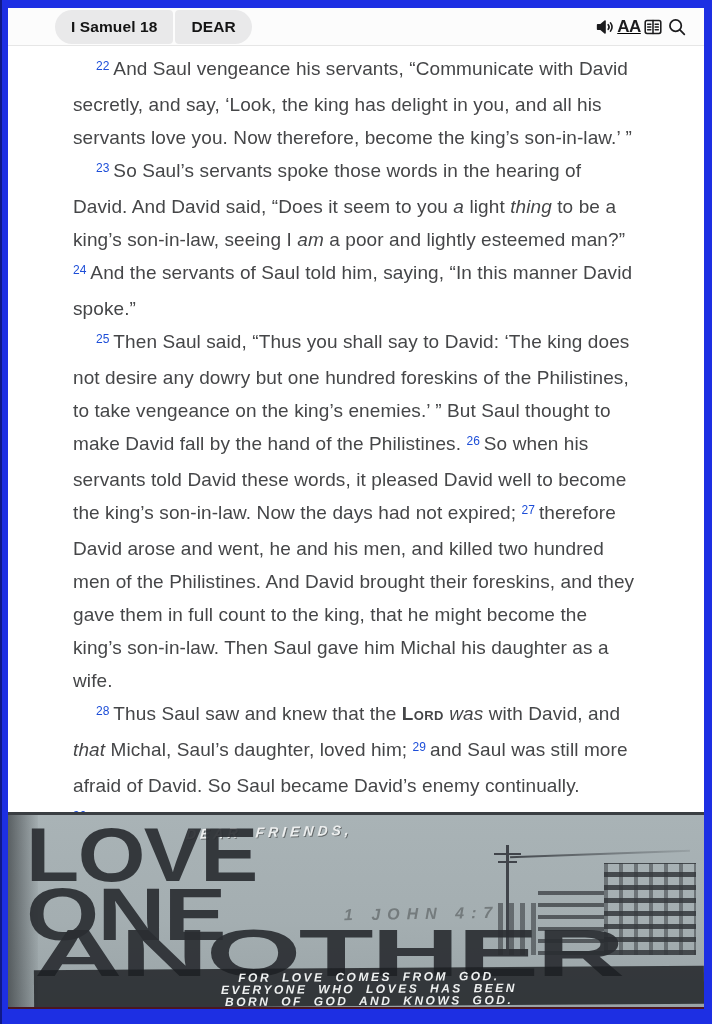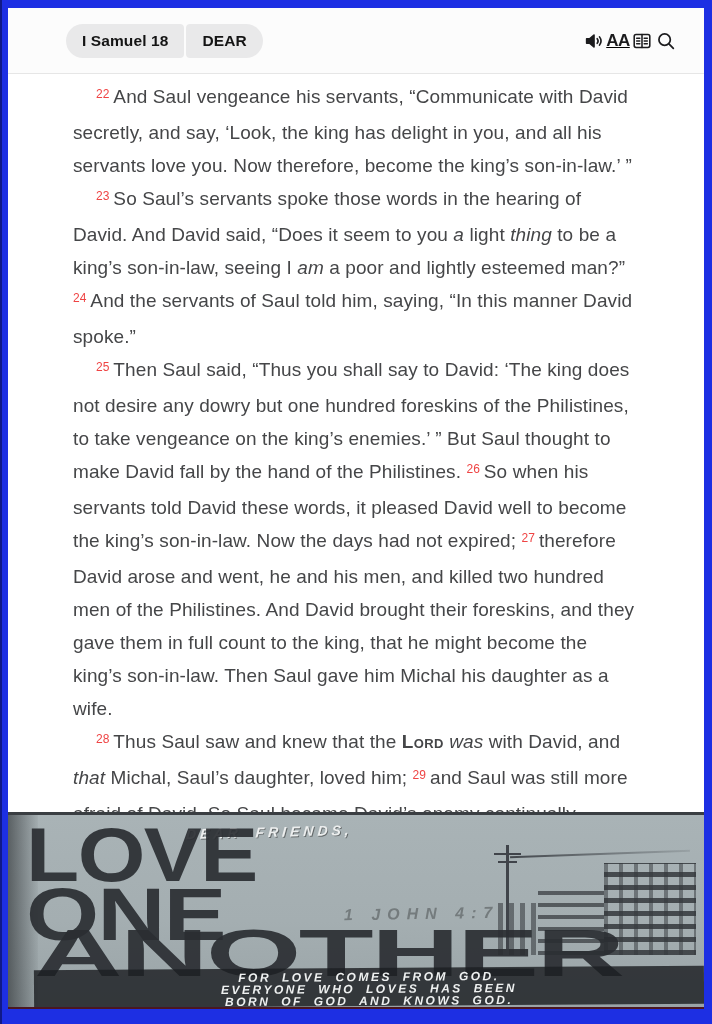--- a/index.html
+++ b/index.html
@@ -17,25 +17,25 @@
     box-shadow:inset 2px 0 0 rgba(5,8,60,.55);
   }
   .screen{
     position:relative;
     background:#ffffff;
     width:100%;height:100%;
     overflow:hidden;
   }
   
   .header{
-    height:66px;
+    height:38px;
     background:#fcfcfc;
     border-bottom:1px solid #e6e6e6;
     display:flex;align-items:center;
-    padding:0 26px;
+    padding:0 15px;
     box-sizing:border-box;
   }
   .pills{display:flex;gap:2px;margin-left:32px;}
   .pill{
     background:#e9e9ea;color:#141414;
     font-size:15.5px;font-weight:600;
     height:34px;display:flex;align-items:center;
     padding:0 16px;cursor:pointer;letter-spacing:.1px;
   }
   .pill.left{border-radius:17px 4px 4px 17px;}
@@ -51,21 +51,21 @@
   
   .content{
     padding:6px 67px 0 65px;
     font-size:19px;
     line-height:33px;
     color:#454648;
     letter-spacing:.1px;
   }
   .verse-para{margin:0;text-indent:23px;}
   .vnum{
-    font-size:12px;color:#ef4444;
+    font-size:12px;color:#1d4ed8;
     position:relative;top:-5.5px;
     margin-right:4px;letter-spacing:0;
   }
   .ital{font-style:italic;}
   .sc{font-variant:small-caps;letter-spacing:.4px;font-weight:bold;}
   
   .banner{
     position:absolute;left:0;right:0;bottom:0;height:197px;
     background:linear-gradient(180deg,#a9b3b6 0%,#a4aeb1 55%,#9aa4a7 100%);
     border-top:3px solid #3a3e42;

